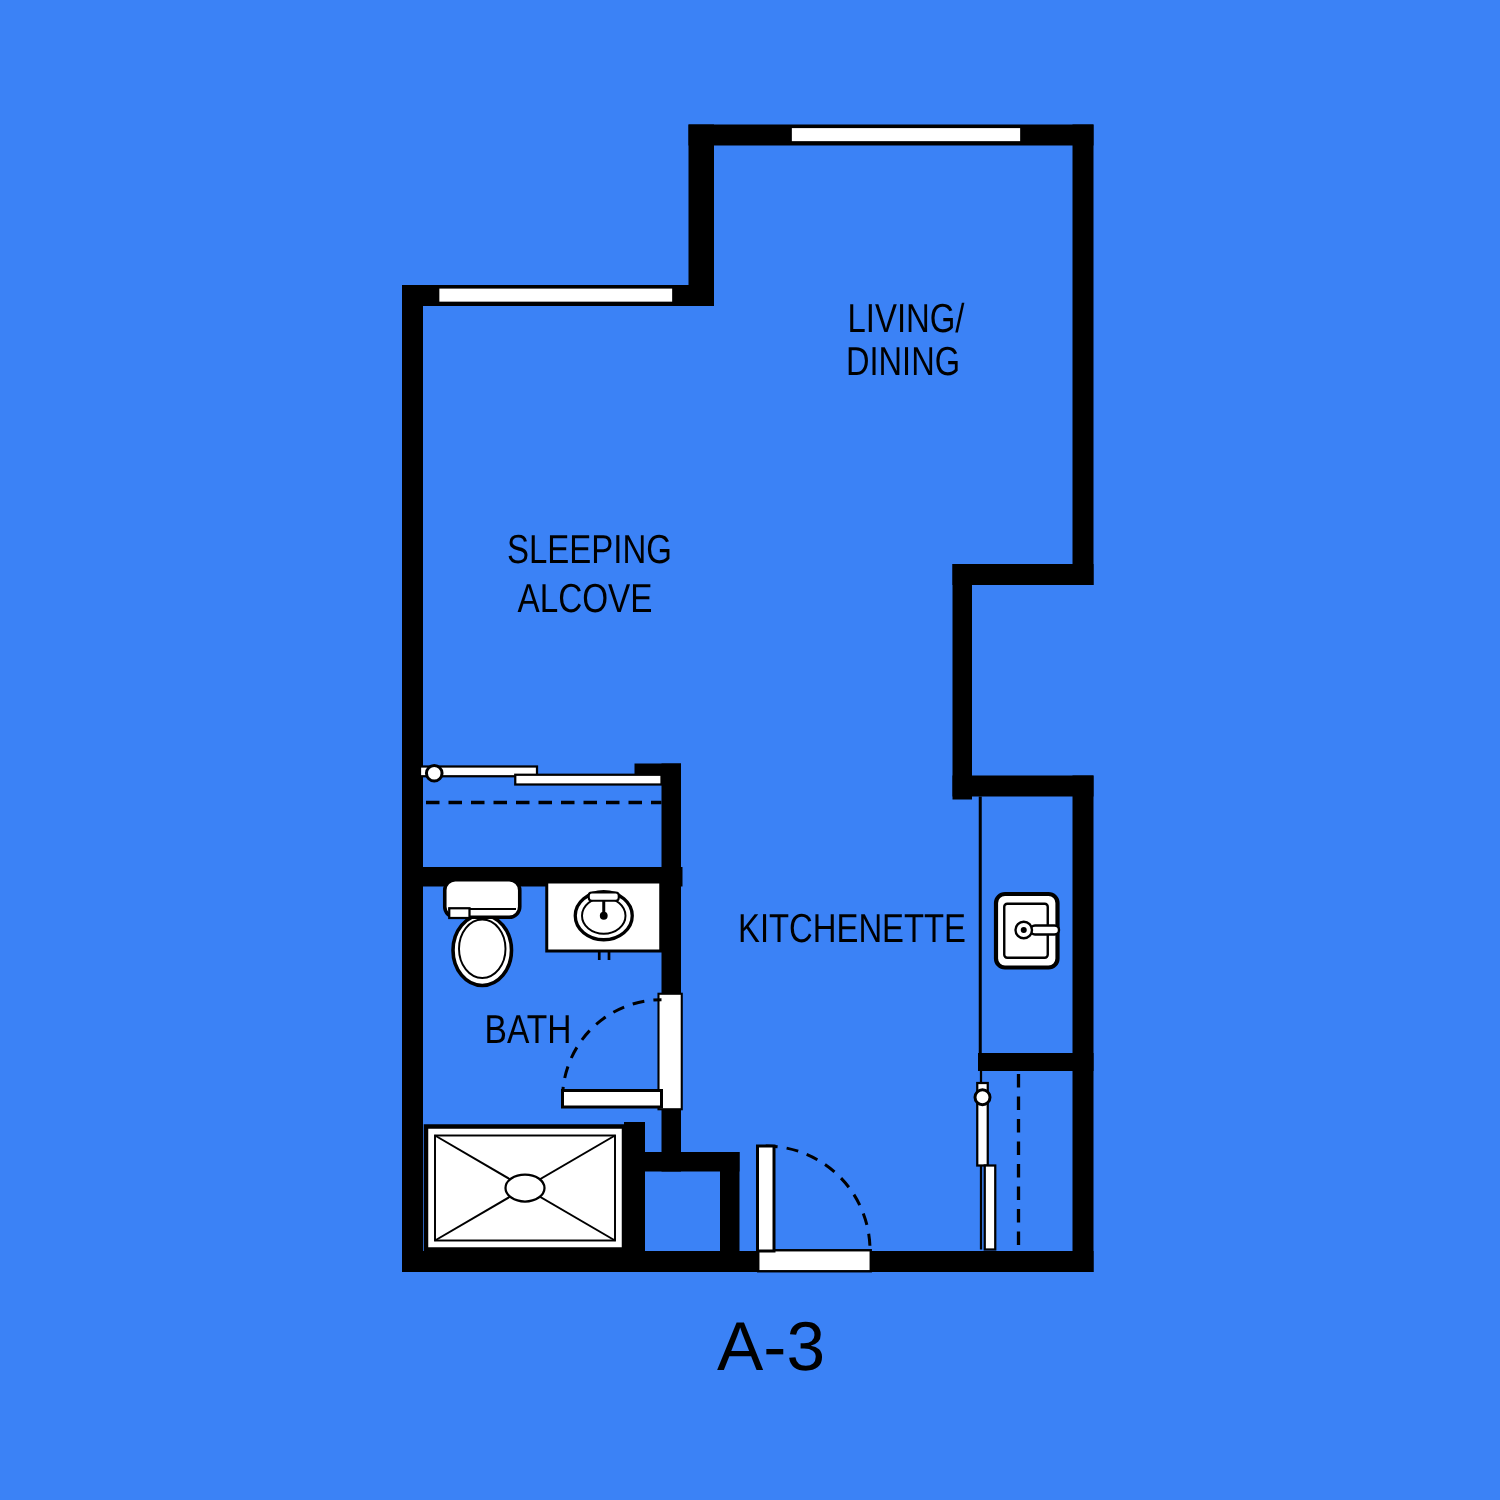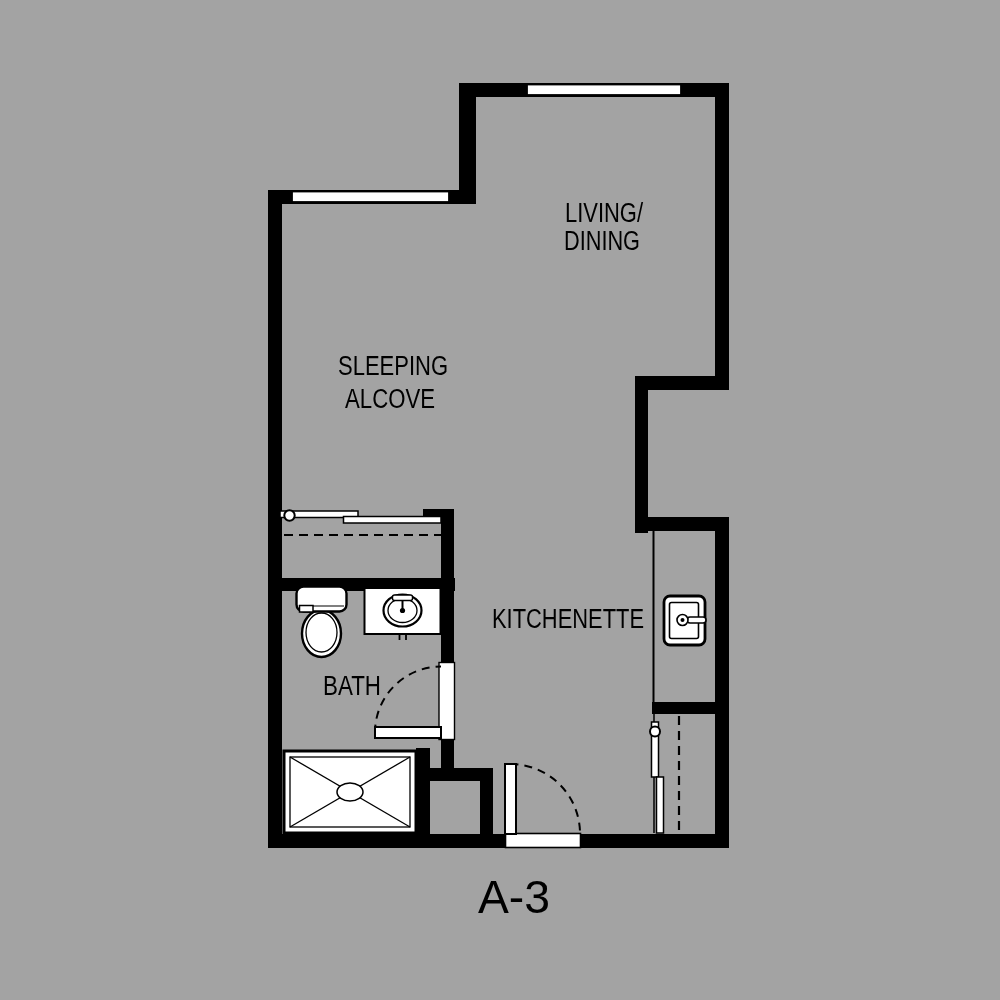--- a/index.html
+++ b/index.html
@@ -1,16 +1,16 @@
 <!DOCTYPE html>
 <html><head>
 <meta charset="utf-8">
 <style>
   html,body{margin:0;padding:0;background:#ffffff;}
-  .stage{position:relative;width:1000px;height:1000px;background:#a3a3a3;overflow:hidden;
+  .stage{position:relative;width:1000px;height:1000px;background:#3b82f6;overflow:hidden;
          font-family:"Liberation Sans","DejaVu Sans",sans-serif;}
   .stage svg{display:block;width:1000px;height:1000px;}
   text{fill:#000000;font-family:"Liberation Sans","DejaVu Sans",sans-serif;}
   .room-label{font-size:27px;letter-spacing:0;}
   .unit-label{font-size:46px;}
   .fix{fill:#ffffff;stroke:#000000;}
   .thin{fill:none;stroke:#000000;}
 </style>
 </head>
 <body>

